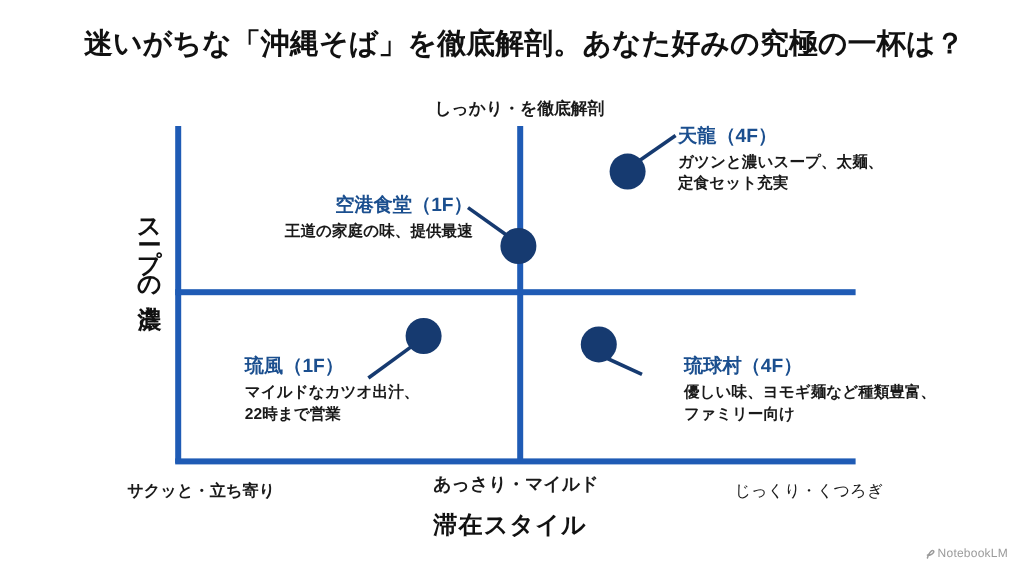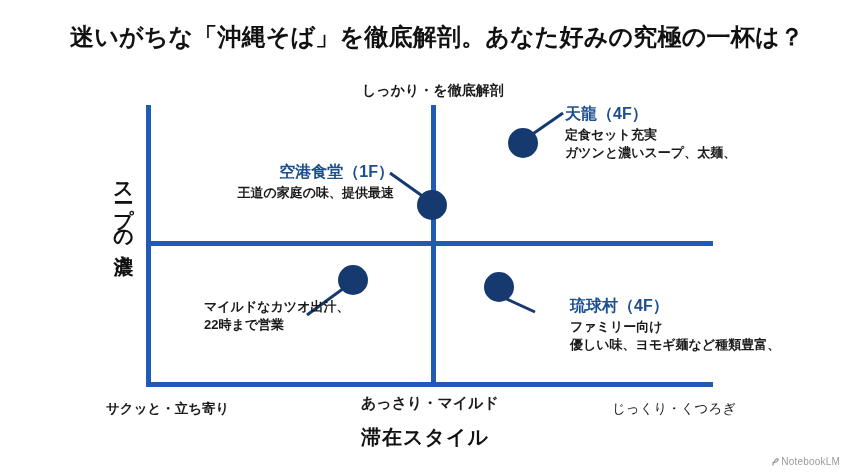--- a/index.html
+++ b/index.html
@@ -230,44 +230,45 @@
   </svg>
 
   <div class="dot dot-tenryu"></div>
   <div class="dot dot-kuko"></div>
   <div class="dot dot-ryufu"></div>
   <div class="dot dot-ryukyumura"></div>
 
   <div class="callout callout-tenryu">
     <div class="c-title">天龍（4F）</div>
     <div class="c-desc">
+      <div>ガツンと濃いスープ、太麺、</div>
       <div>定食セット充実</div>
-      <div>ガツンと濃いスープ、太麺、</div>
     </div>
   </div>
 
   <div class="callout callout-kuko right-align">
     <div class="c-title">空港食堂（1F）</div>
     <div class="c-desc">
       <div>王道の家庭の味、提供最速</div>
     </div>
   </div>
 
   <div class="callout callout-ryufu">
+    <div class="c-title">琉風（1F）</div>
     <div class="c-desc">
       <div>マイルドなカツオ出汁、</div>
       <div>22時まで営業</div>
     </div>
   </div>
 
   <div class="callout callout-ryukyumura">
     <div class="c-title">琉球村（4F）</div>
     <div class="c-desc">
+      <div>優しい味、ヨモギ麺など種類豊富、</div>
       <div>ファミリー向け</div>
-      <div>優しい味、ヨモギ麺など種類豊富、</div>
     </div>
   </div>
 
   <div class="watermark">
     <span class="wm-icon">
       <svg viewBox="0 0 12 12" width="10" height="10" aria-hidden="true">
         <path d="M2.2 9.6c0.6-2.6 1.6-4.6 3.2-6.2 0.9-0.9 1.9-1.4 2.6-1.2 0.6 0.2 0.8 0.9 0.4 1.7-0.5 1-1.6 1.9-2.9 2.4C4 6.9 2.9 7 2.2 6.6" fill="none" stroke="#9b9b9b" stroke-width="1.5" stroke-linecap="round"></path>
       </svg>
     </span>
     <span>NotebookLM</span>

